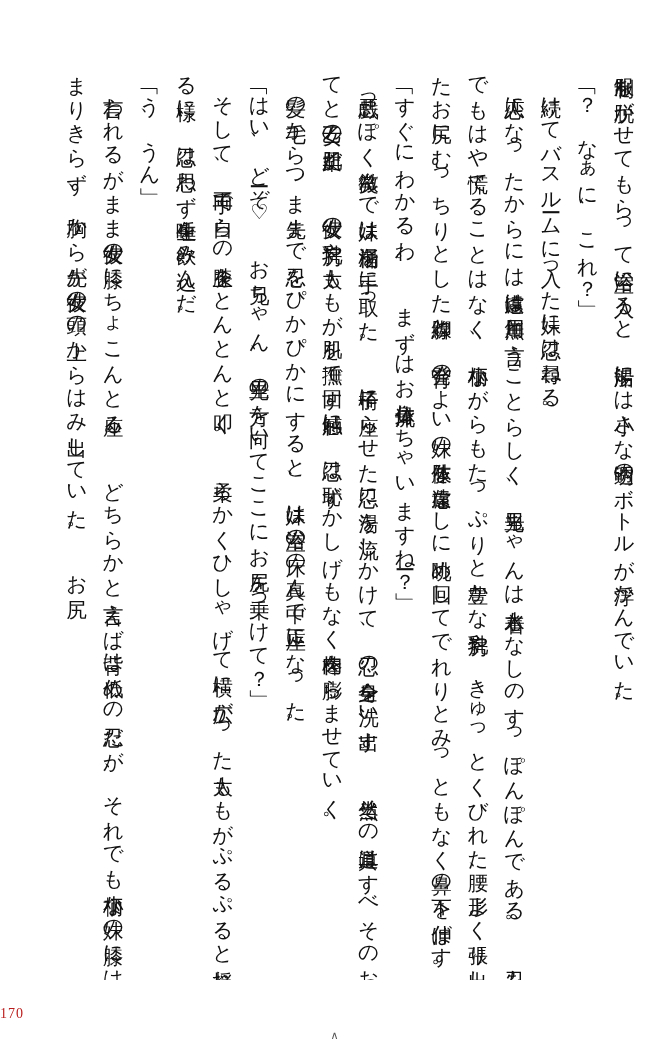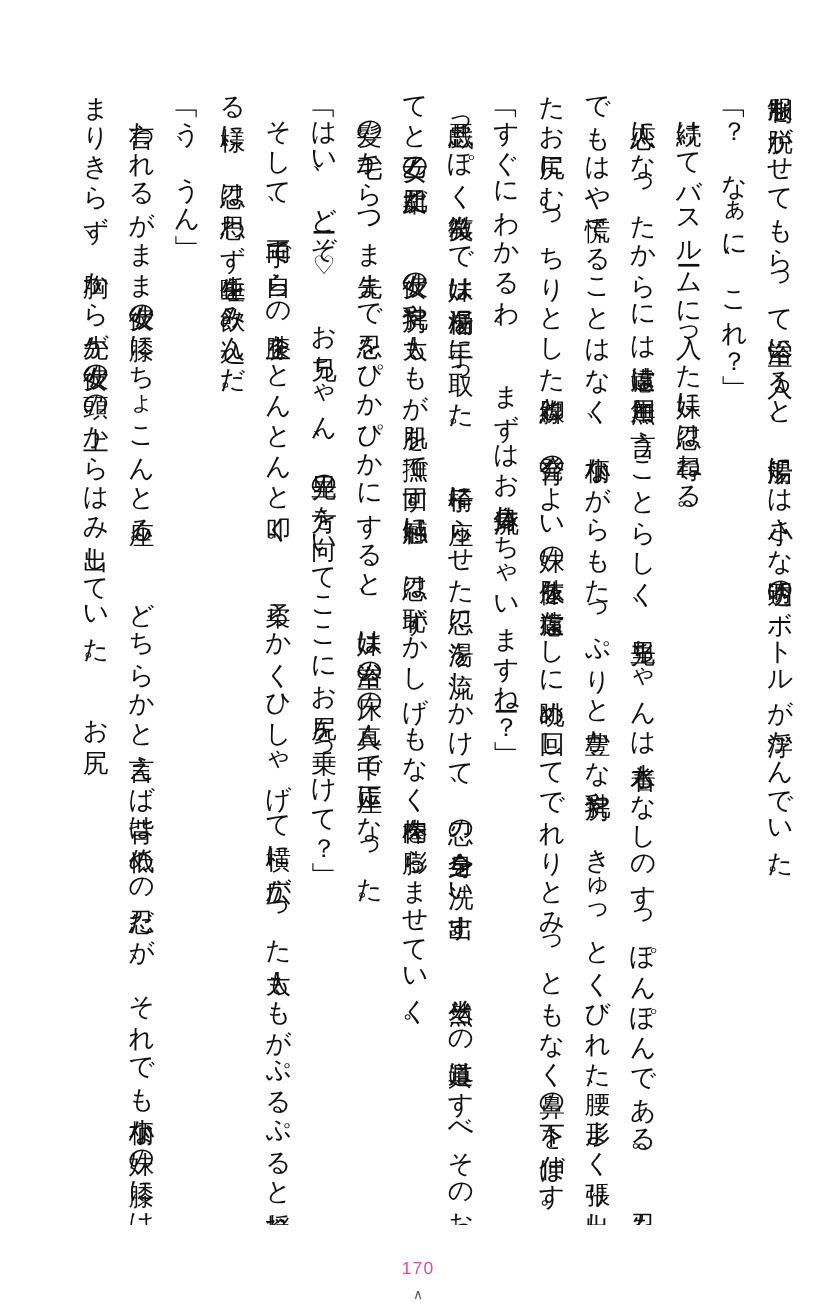--- a/index.html
+++ b/index.html
@@ -44,24 +44,24 @@
     text-indent: 0;
   }
   #text-block p.indent {
     text-indent: 20px;
   }
   .page-number {
     position: absolute;
     left: 0;
     right: 0;
     bottom: 28px;
-    text-align: center;
+    text-align: left;
     font-size: 14px;
-    font-family: Liberation Sans, sans-serif;
-    color: #ec4899;
+    font-family: Liberation Serif, serif;
+    color: #b91c1c;
     letter-spacing: 1px;
   }
   .page-mark {
     position: absolute;
     left: 0;
     right: 0;
     bottom: 8px;
     text-align: center;
     font-size: 11px;
     color: #555555;

